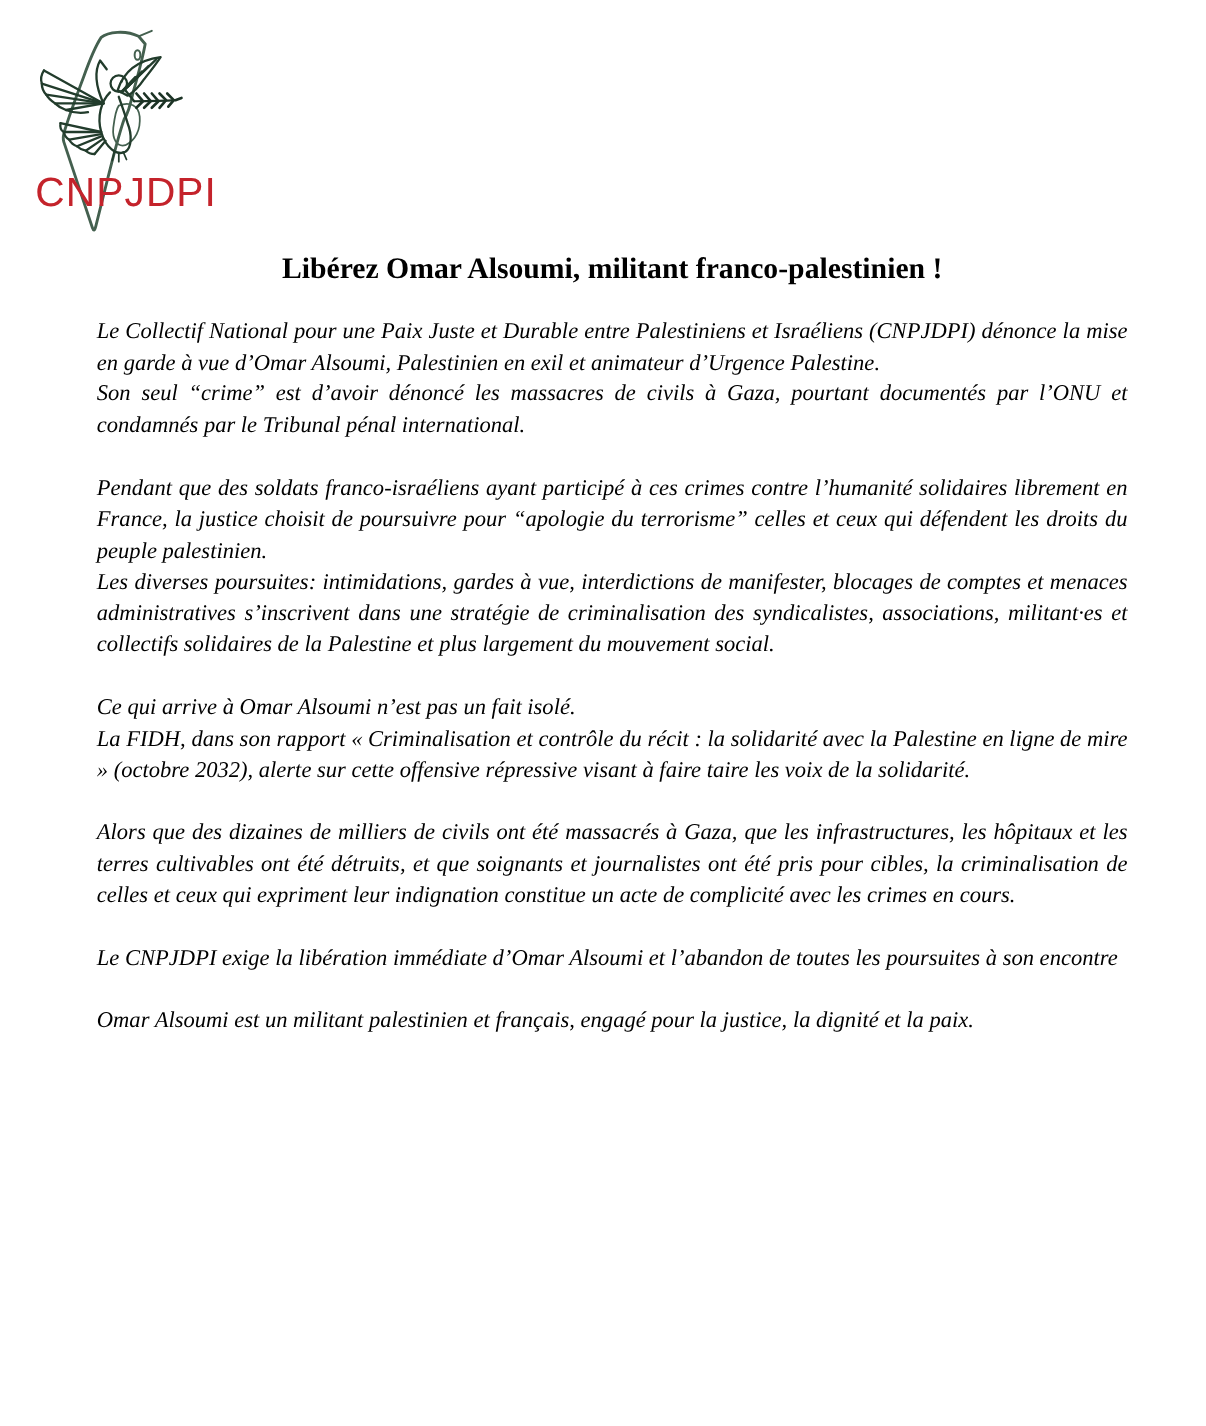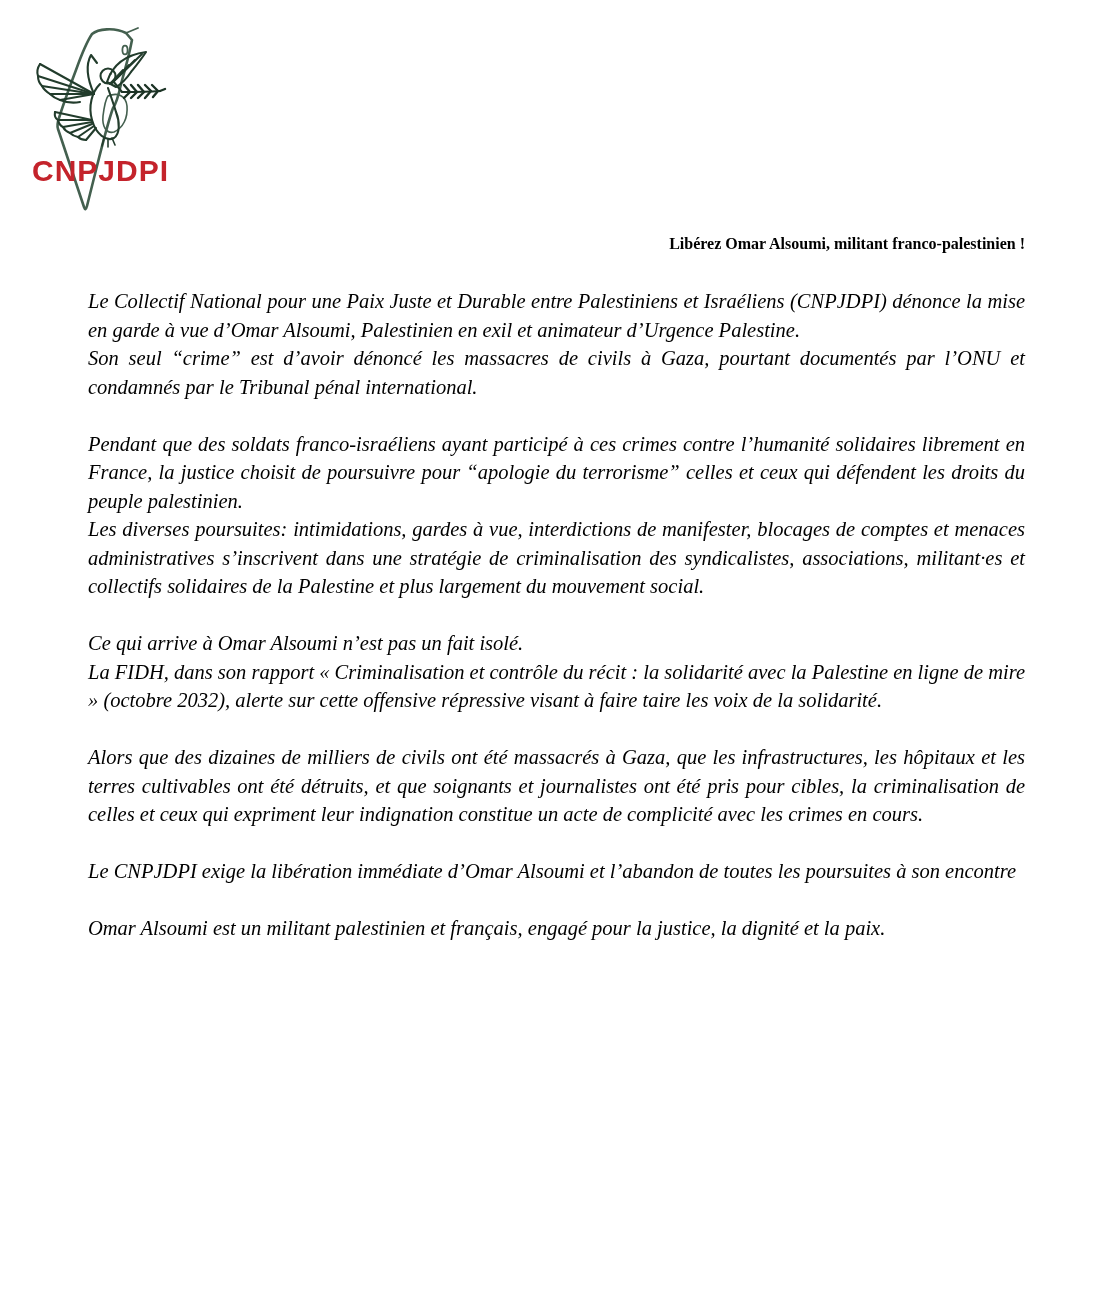--- a/index.html
+++ b/index.html
@@ -27,40 +27,40 @@
   .logo svg {
     position: absolute;
     left: 0;
     top: 0;
   }
   .logo-text {
     position: absolute;
     left: 4px;
     top: 128px;
     font-family: "Liberation Sans", "DejaVu Sans", sans-serif;
-    font-weight: 700;
-    font-size: 30px;
+    font-weight: 400;
+    font-size: 37px;
     letter-spacing: 1px;
     color: #c4232b;
     white-space: nowrap;
   }
   .content {
     position: absolute;
     left: 88px;
     top: 230px;
     width: 937px;
     font-size: 20.5px;
     line-height: 28.5px;
     text-align: justify;
   }
   .doc-title {
-    font-size: 16px;
+    font-size: 27px;
     line-height: 28.5px;
     font-weight: bold;
-    text-align: right;
+    text-align: center;
     margin: 0 0 28.5px 0;
   }
   p.para {
     margin: 0;
     hyphens: none;
     font-style: italic;
   }
   p.para.gap {
     margin-top: 28.5px;
   }

